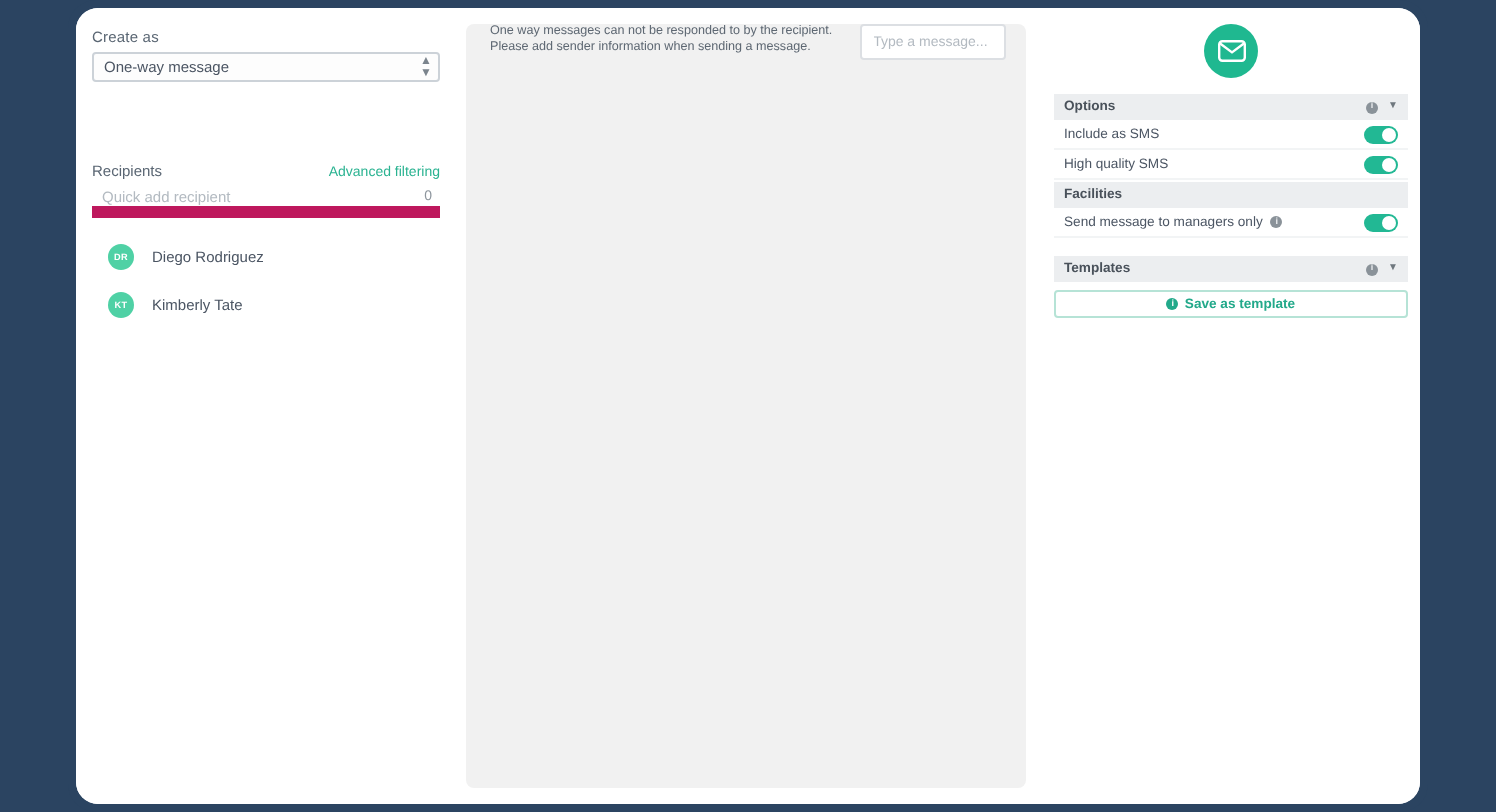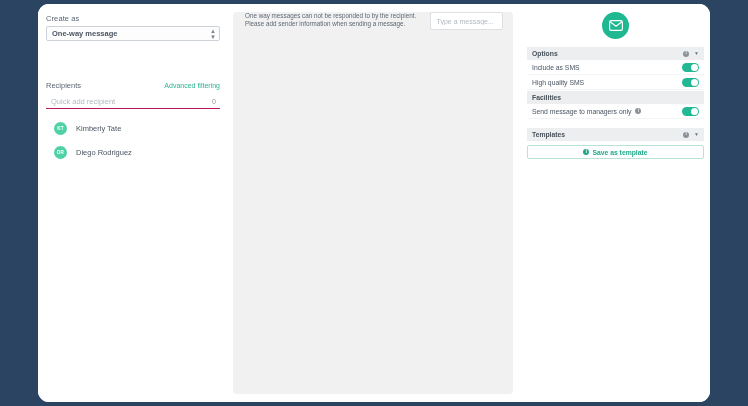--- a/index.html
+++ b/index.html
@@ -51,21 +51,20 @@
   .field-label {
     font-size: 7.5px;
     color: #5a6673;
     margin-bottom: 3px;
     letter-spacing: .1px;
   }
 
   .select-wrap {
     position: relative;
     width: 100%;
-    font-weight: bold;
   }
 
   .select-box {
     width: 100%;
     height: 15px;
     border: 1px solid #ccd2d8;
     border-radius: 2px;
     background: #fdfdfd;
     font-size: 7.5px;
     color: #4b5563;
@@ -116,21 +115,21 @@
   .advanced-filtering {
     font-size: 7px;
     color: #2ab391;
     cursor: pointer;
   }
 
   .quick-add {
     position: relative;
     width: 100%;
     height: 15px;
-    border-bottom: 1px solid #be185d;
+    border-bottom: 6px solid #be185d;
     display: flex;
     align-items: center;
   }
 
   .quick-add input {
     border: none;
     outline: none;
     width: 100%;
     font-size: 7.5px;
     color: #4b5563;
@@ -413,26 +412,26 @@
         <span class="advanced-filtering">Advanced filtering</span>
       </div>
 
       <div class="quick-add">
         <input type="text" placeholder="Quick add recipient" style="">
         <span class="quick-add-count">0</span>
       </div>
 
       <div class="recipient-list">
         <div class="recipient-row">
+          <span class="avatar">DR</span>
+          <span class="recipient-name">Diego Rodriguez</span>
+        </div>
+        <div class="recipient-row">
           <span class="avatar">KT</span>
           <span class="recipient-name">Kimberly Tate</span>
-        </div>
-        <div class="recipient-row">
-          <span class="avatar">DR</span>
-          <span class="recipient-name">Diego Rodriguez</span>
         </div>
       </div>
 
     </div>
 
     <div class="center-panel">
       <div class="conversation-area">
 
         <div class="oneway-notice">One way messages can not be responded to by the recipient. Please add sender information when sending a message.</div>
 

